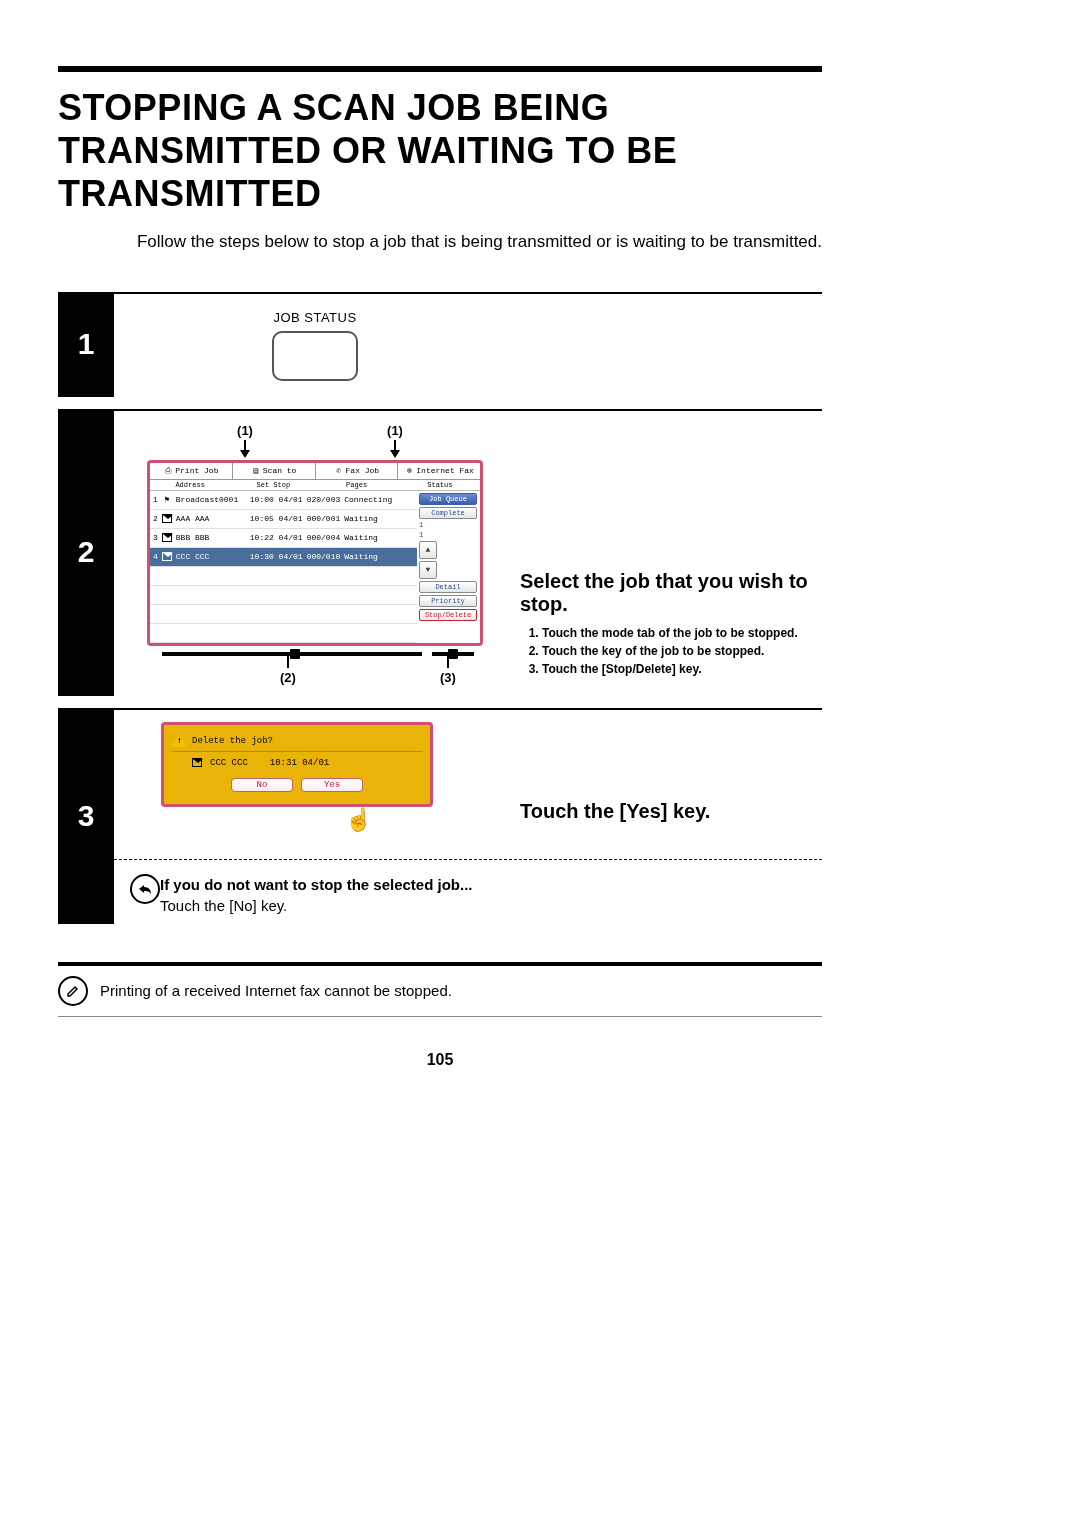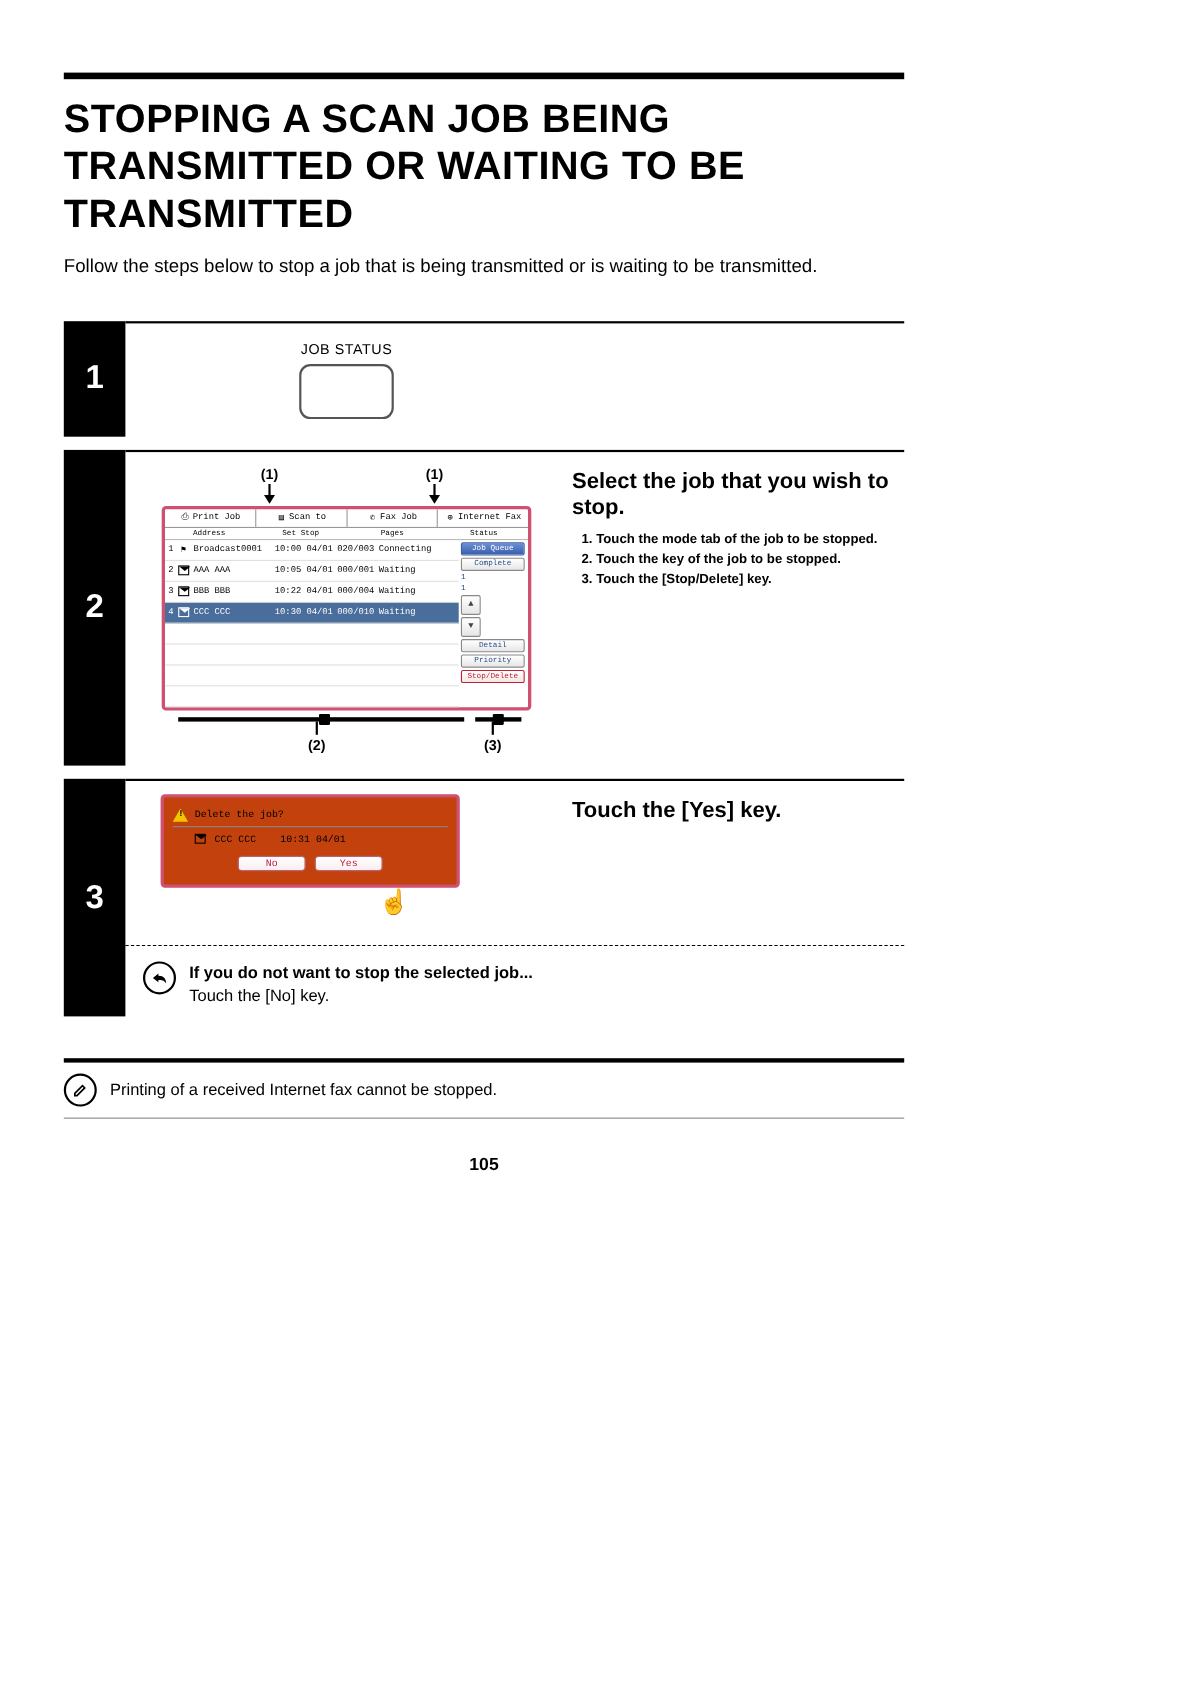--- a/index.html
+++ b/index.html
@@ -22,20 +22,21 @@
   .title {
     font-size: 36px;
     font-weight: 900;
     letter-spacing: 0.5px;
     line-height: 1.2;
     margin: 14px 0 12px 0;
   }
   .intro {
     font-size: 17px;
     margin: 16px 0 40px 0;
+    text-align: right;
   }
 
   
   .step {
     display: flex;
     align-items: stretch;
     margin-bottom: 12px;
   }
   .step-num-col {
     width: 56px;
@@ -50,20 +51,21 @@
   .step-body {
     flex: 1;
     border-top: 2px solid #000;
     padding-top: 6px;
     margin-left: 0;
   }
   .step-content {
     display: flex;
     gap: 20px;
     padding: 6px 0 16px 16px;
+    align-items: flex-end;
   }
   .step-left {
     width: 370px;
     flex: 0 0 370px;
     display:flex;
     flex-direction:column;
     align-items:center;
     gap:6px;
   }
   .step-right {
@@ -214,25 +216,25 @@
   }
   .cb-knob{
     position:absolute;top:-3px;width:10px;height:10px;background:#000;border-radius:1px;
   }
 
   
   .lcd3 {
     width: 250px;
     border:3px solid #d05070;
     border-radius:4px;
-    background:#c2410c;
+    background:#eab308;
     padding:10px 8px 12px 8px;
     font-size:9px;
     font-family:"Courier New",monospace;
-    margin-left:16px;
+    margin-left:31px;
   }
   .lcd3 .msgrow{
     display:flex;align-items:center;gap:6px;
     border-bottom:1px solid #888;
     padding-bottom:4px;margin-bottom:4px;
   }
   .warn-tri{
     width:0;height:0;border-left:7px solid transparent;border-right:7px solid transparent;border-bottom:12px solid #f2c400;position:relative;
   }
   .warn-tri::after{content:"!";position:absolute;left:-2px;top:1px;font-size:8px;color:#000;font-weight:700;}
@@ -255,21 +257,20 @@
     font-size:22px;
   }
 
   .dashed {
     border:none;
     border-top:1px dashed #000;
     margin:10px 0;
   }
   .note-row{
     display:flex;
-    gap:12px;
     align-items:flex-start;
     padding:4px 0 10px 16px;
   }
   .round-icon{
     width:26px;height:26px;border:2px solid #000;border-radius:50%;
     display:flex;align-items:center;justify-content:center;
     flex:0 0 26px;
   }
   .note-head{
     font-weight:700;font-size:15px;

